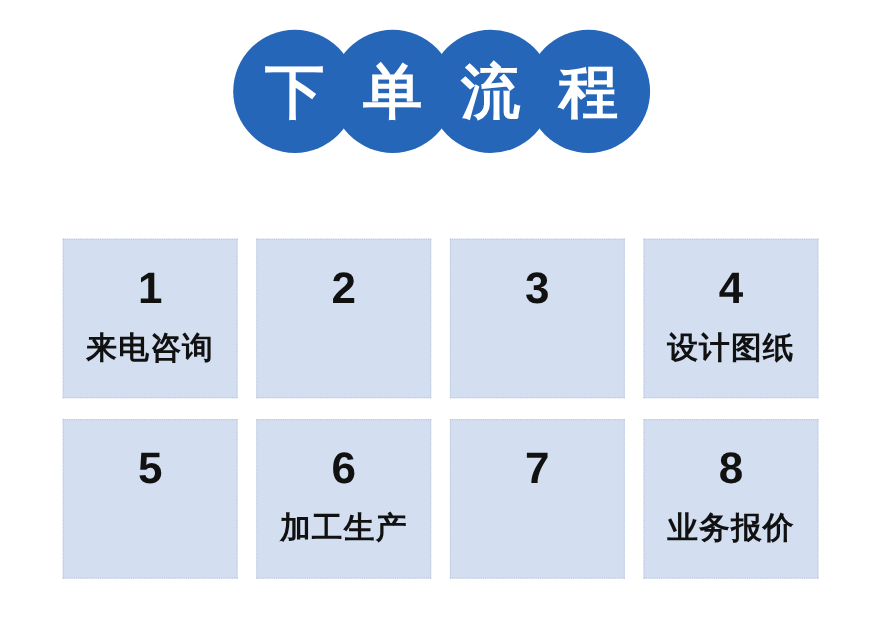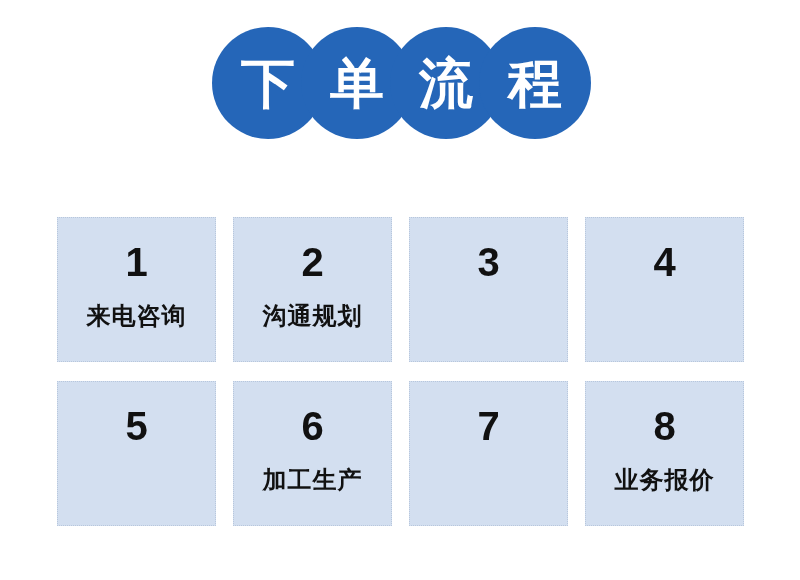--- a/index.html
+++ b/index.html
@@ -31,48 +31,48 @@
     box-sizing: border-box;
     display: flex; flex-direction: column; align-items: center;
   }
   .step-num {
     margin-top: 22px;
     font-family: "Liberation Sans", sans-serif;
     font-weight: bold; font-size: 40px; line-height: 44px; color: #111111;
   }
   .step-label {
     margin-top: 14px;
-    font-weight: bold; font-size: 24px; line-height: 36px; color: #111111;
+    font-weight: bold; font-size: 28px; line-height: 36px; color: #111111;
     letter-spacing: 1px; white-space: nowrap;
   }
 </style>
 </head>
 <body>
 
 <div class="title-wrap">
   <div class="title-circle" style="left:0px;">下</div>
   <div class="title-circle" style="left:89px;">单</div>
   <div class="title-circle" style="left:178px;">流</div>
   <div class="title-circle" style="left:267px;">程</div>
 </div>
 
 <div class="grid">
   <div class="step">
     <div class="step-num">1</div>
     <div class="step-label">来电咨询</div>
   </div>
   <div class="step">
     <div class="step-num">2</div>
-    <div class="step-label">沟通规划</div>
   </div>
   <div class="step">
     <div class="step-num">3</div>
   </div>
   <div class="step">
     <div class="step-num">4</div>
+    <div class="step-label">设计图纸</div>
   </div>
   <div class="step">
     <div class="step-num">5</div>
   </div>
   <div class="step">
     <div class="step-num">6</div>
     <div class="step-label">加工生产</div>
   </div>
   <div class="step">
     <div class="step-num">7</div>

